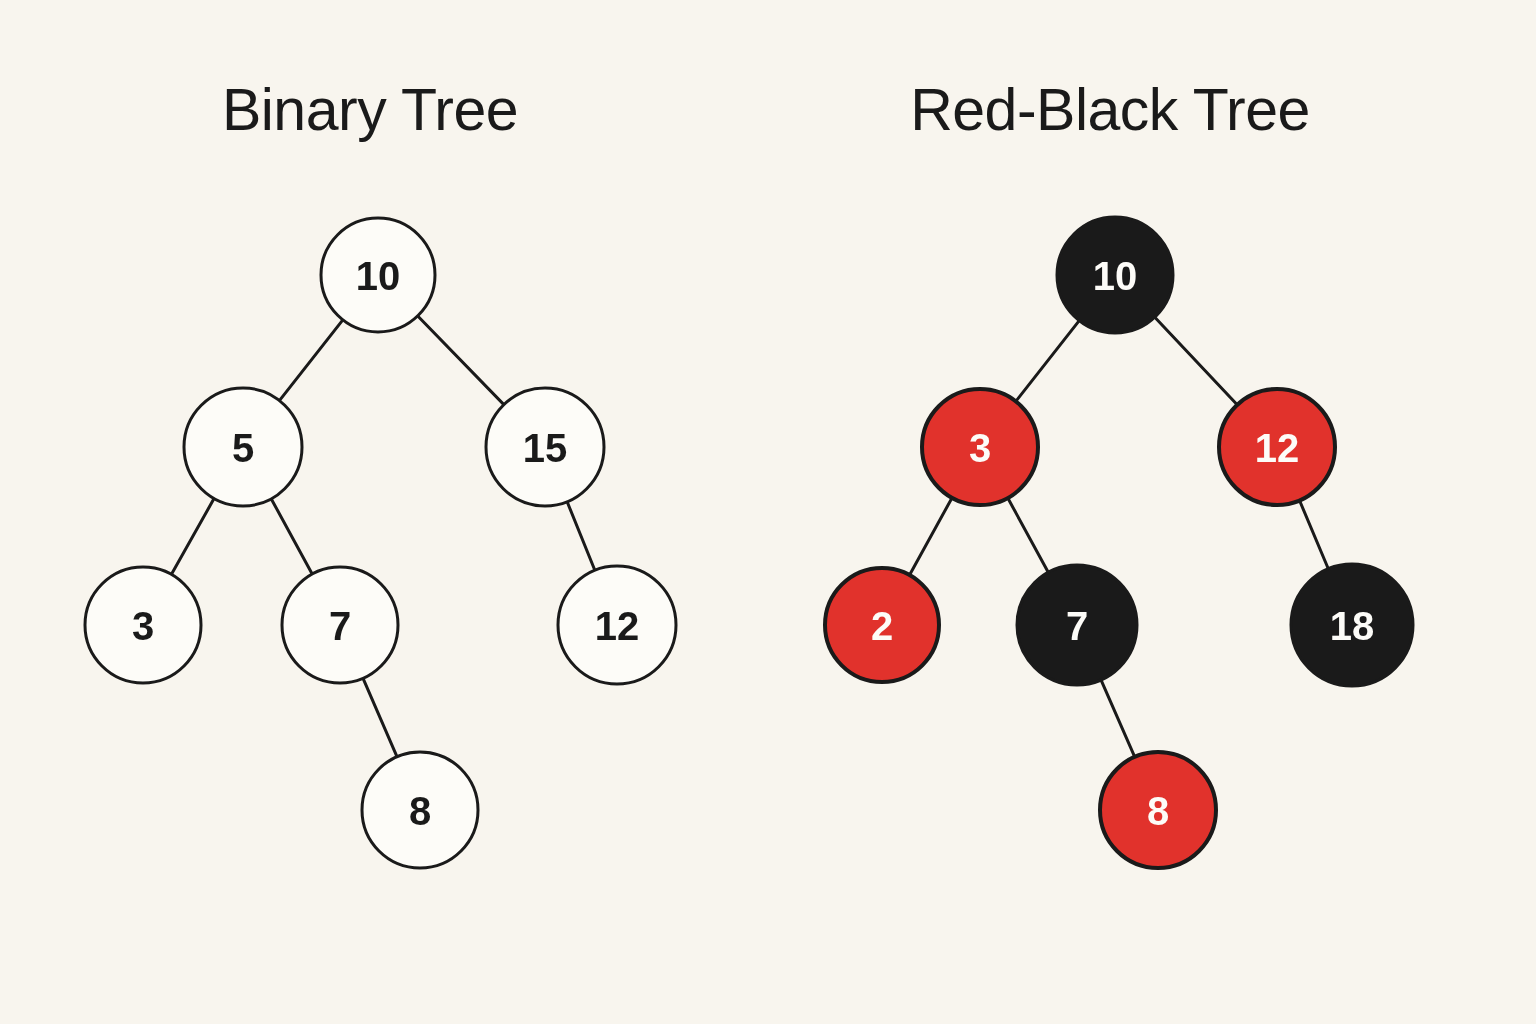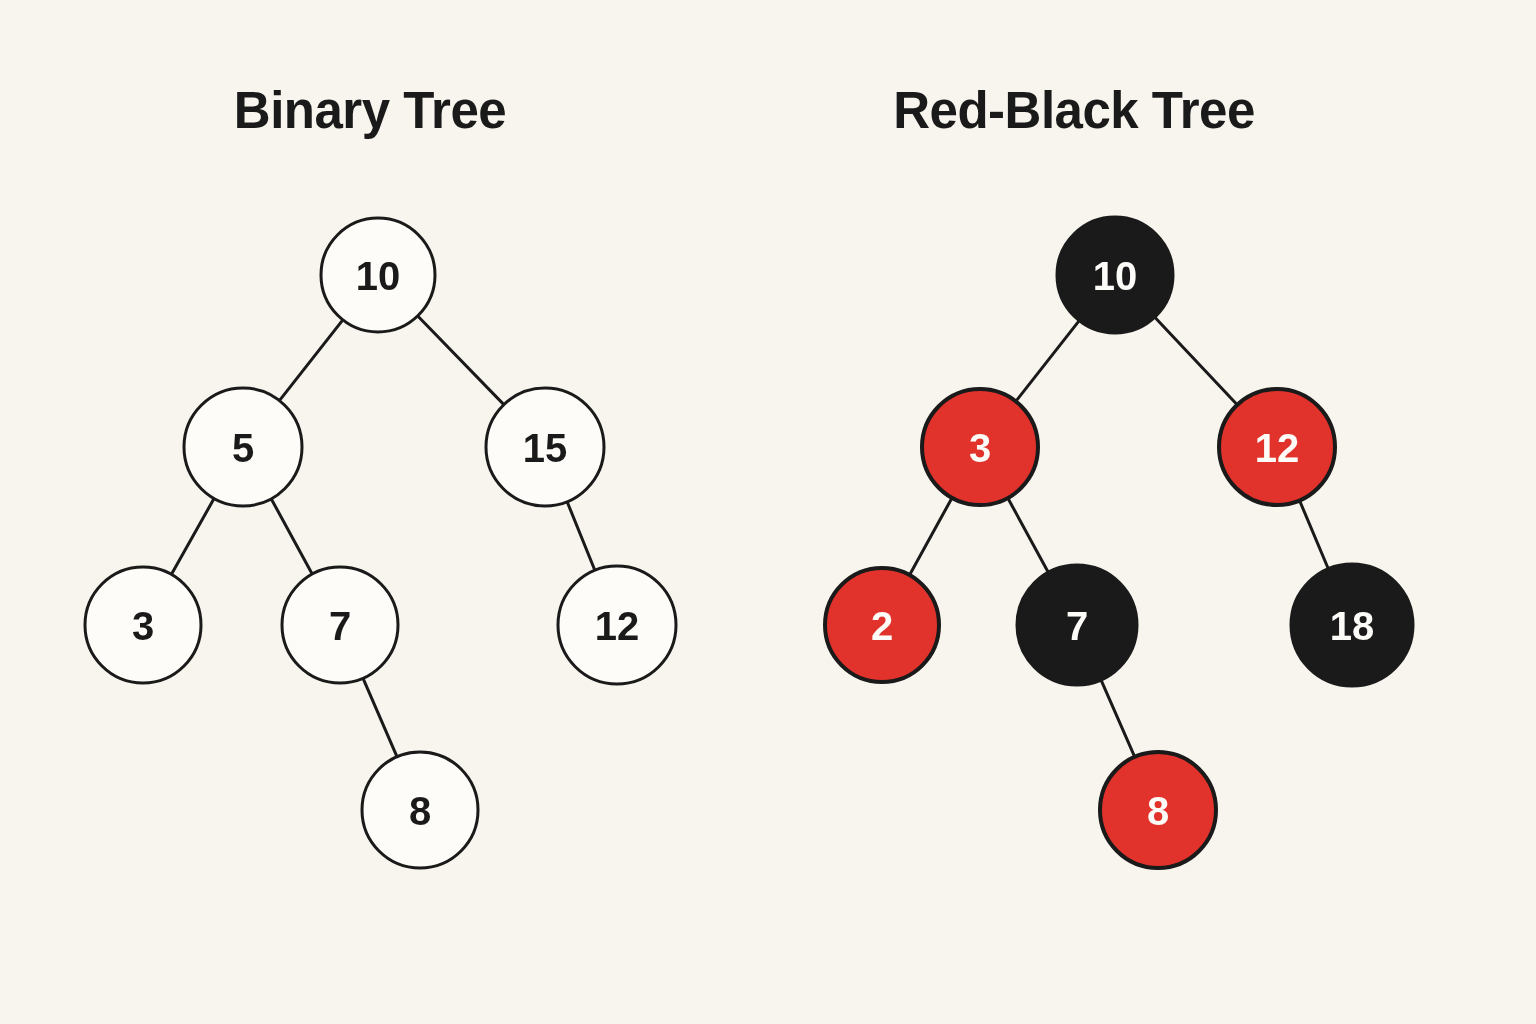--- a/index.html
+++ b/index.html
@@ -16,22 +16,22 @@
   }
   #canvas {
     position: absolute;
     inset: 0;
     width: 1536px;
     height: 1024px;
   }
   .panel-title {
     position: absolute;
     font-family: "Liberation Sans", sans-serif;
-    font-weight: bold;
-    font-size: 51px;
+    font-weight: normal;
+    font-size: 59px;
     letter-spacing: -0.5px;
     color: #1a1a1a;
     white-space: nowrap;
     transform: translate(-50%, -50%);
     line-height: 1;
   }
   svg text {
     font-family: "Liberation Sans", sans-serif;
     font-weight: bold;
     text-anchor: middle;
@@ -112,14 +112,14 @@
       </g>
       <g>
         <circle cx="1158" cy="810" r="58" fill="#e1322c" stroke="#1a1a1a" stroke-width="4"></circle>
         <text x="1158" y="811" fill="#fdfcf8" font-size="40">8</text>
       </g>
     </g>
 </svg>
 
 <div id="titles-layer">
     <div class="panel-title" style="left: 370px; top: 110px; color: rgb(26, 26, 26);">Binary Tree</div>
-    <div class="panel-title" style="left: 1074px; top: 110px; color: rgb(26, 26, 26);">Red-Black Tree</div>
+    <div class="panel-title" style="left: 1110px; top: 110px; color: rgb(26, 26, 26);">Red-Black Tree</div>
   </div>
 
 </body></html>

